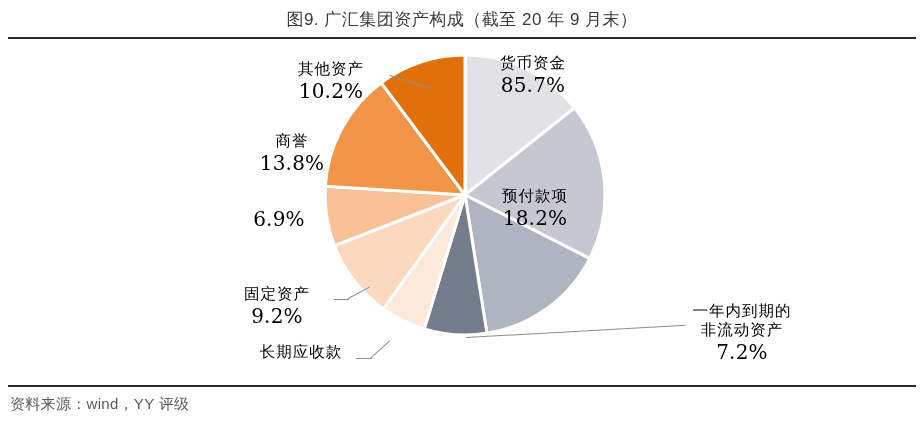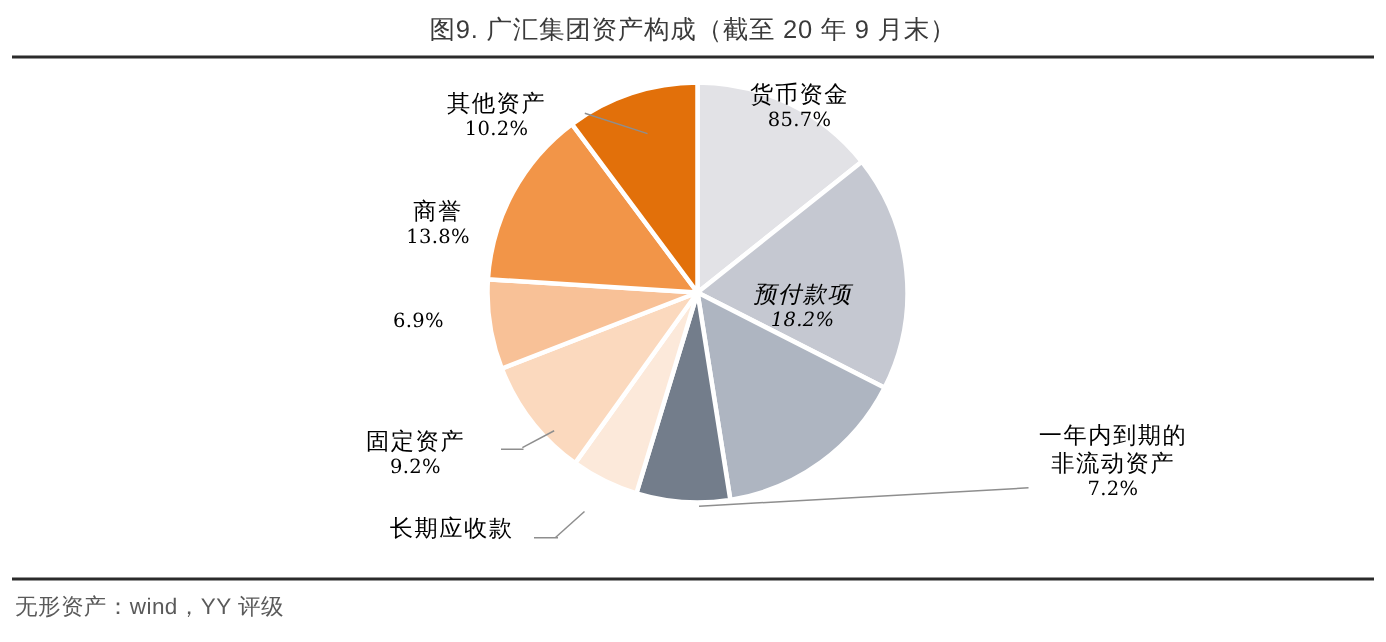--- a/index.html
+++ b/index.html
@@ -66,22 +66,22 @@
     position:absolute;
     text-align:center;
     line-height:1.22;
     font-size:15.5px;
     color:#000000;
     font-family:"DejaVu Serif","Liberation Serif",serif;
     white-space:nowrap;
     pointer-events:none;
   }
   .dlabel .nm{display:block;font-size:15.5px;letter-spacing:1px;}
-  .dlabel .pc{display:block;font-size:13px;letter-spacing:.2px;}
-  .dlabel.wrap{white-space:normal;width:96px;}
+  .dlabel .pc{display:block;font-size:20px;letter-spacing:.2px;}
+  .dlabel.wrap{white-space:normal;width:96px;margin-top:21px;}
   .dlabel.wrap .nm{letter-spacing:1px;}
 
   
   .leader{position:absolute;background:#8e8e8e;height:1px;transform-origin:0 0;}
 </style>
 </head>
 <body>
 
 <div class="figure">
 
@@ -105,21 +105,21 @@
         <path fill="#F29548" stroke="#ffffff" stroke-width="3" d="M 0 0 L 0 -140 A 140 140 0 0 1 106.74 -90.59 Z" transform="rotate(273.60)"></path>
         <path fill="#E2700A" stroke="#ffffff" stroke-width="3" d="M 0 0 L 0 -140 A 140 140 0 0 1 83.71 -112.22 Z" transform="rotate(323.28)"></path>
       </g>
     </svg>
 
     <div class="dlabel" style="left:468px;top:14px;width:130px;">
       <span class="nm">货币资金</span>
       <span class="pc">85.7%</span>
     </div>
 
-    <div class="dlabel" style="left:470px;top:147px;width:130px;font-style:italic;">
+    <div class="dlabel" style="left:470px;top:147px;width:130px;">
       <span class="nm">预付款项</span>
       <span class="pc">18.2%</span>
     </div>
 
 
     <div class="leader" style="left:466px;top:297px;width:220px;transform:rotate(-3.2deg);"></div>
     <div class="dlabel wrap" style="left:690px;top:241px;width:104px;">
       <span class="nm">一年内到期的非流动资产</span>
       <span class="pc">7.2%</span>
     </div>
@@ -147,15 +147,15 @@
     </div>
 
     <div class="leader" style="left:390px;top:35px;width:44px;transform:rotate(18deg);"></div>
     <div class="dlabel" style="left:270px;top:20px;width:122px;">
       <span class="nm">其他资产</span>
       <span class="pc">10.2%</span>
     </div>
 
   </div>
 
-  <div class="source">无形资产：wind，YY 评级</div>
+  <div class="source">资料来源：wind，YY 评级</div>
 
 </div>
 
 </body></html>

